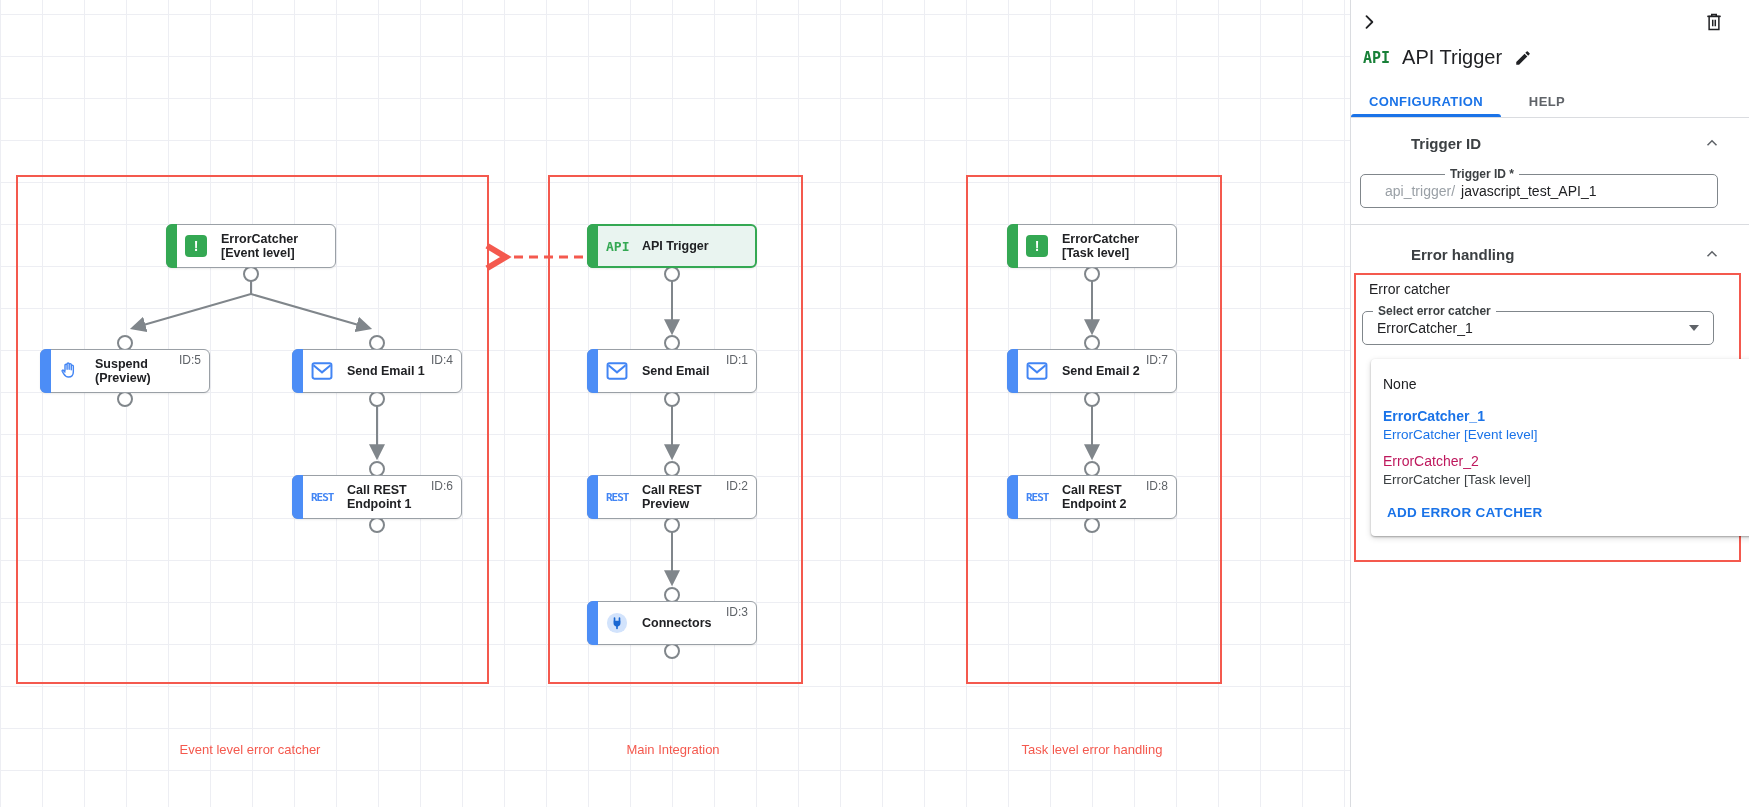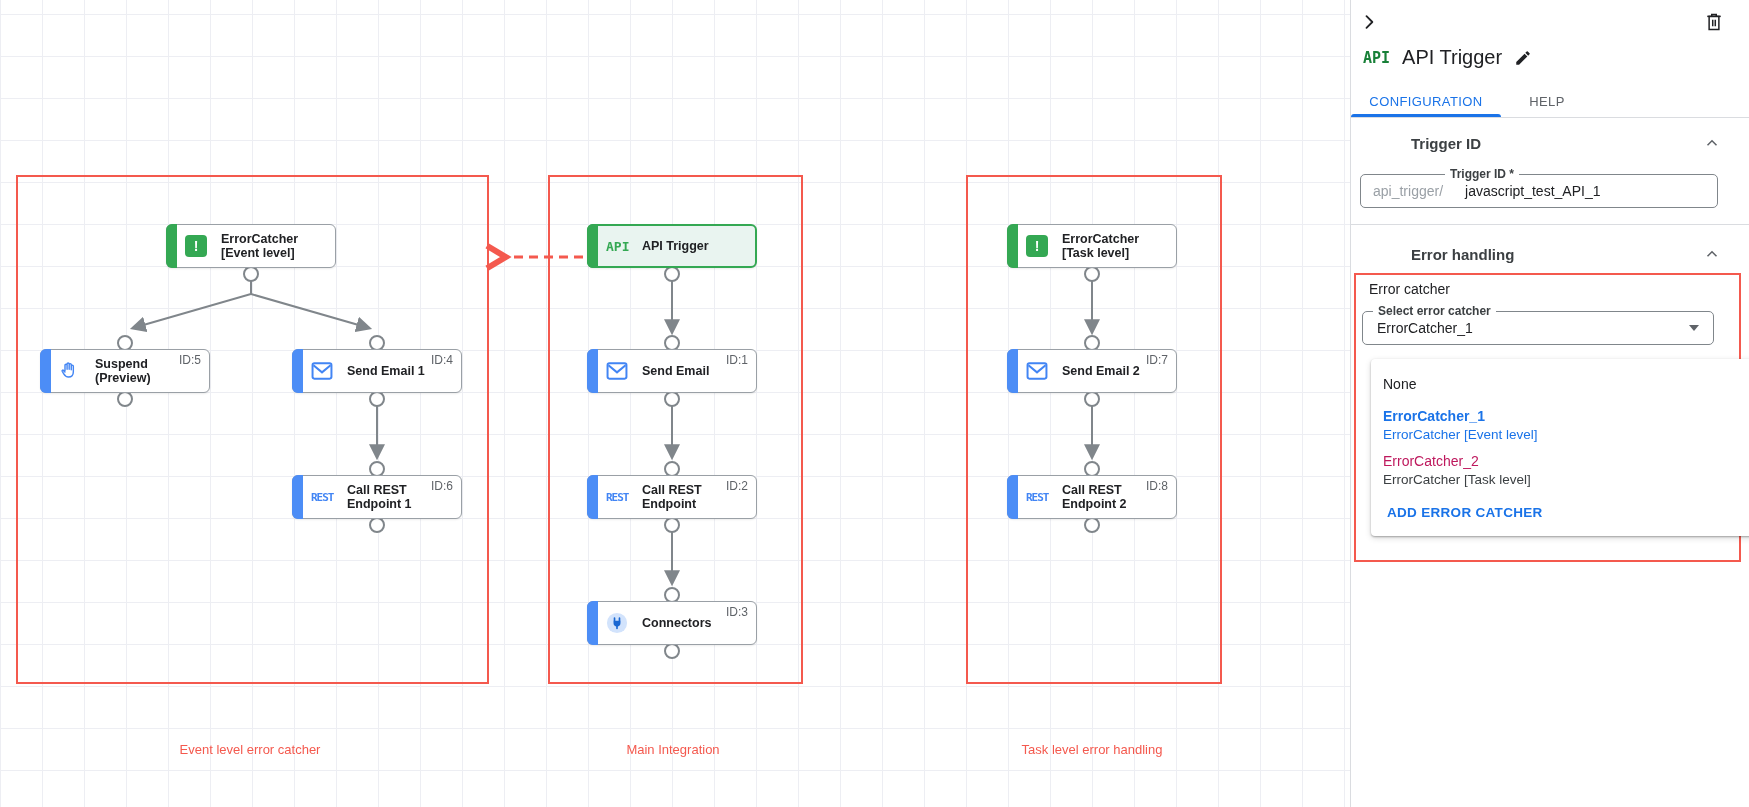--- a/index.html
+++ b/index.html
@@ -35,29 +35,29 @@
   
   .panel{width:399px;height:807px;box-sizing:border-box;background:#fff;border-left:1px solid #dadce0;
          position:relative;flex:0 0 auto;}
   .panel-icons{display:flex;justify-content:space-between;align-items:center;padding:12px 26px 0 8px;}
   .icon-btn{cursor:pointer;display:inline-flex;}
   .title-row{display:flex;align-items:center;gap:12px;margin:14px 0 0 12px;}
   .title-api{font-family:"DejaVu Sans Mono",monospace;font-weight:bold;font-size:15px;color:#188038;}
   .panel-title{font-size:20px;color:#202124;}
   .tabs{display:flex;margin-top:16px;border-bottom:1px solid #dadce0;}
   .tab{height:32px;display:flex;align-items:center;justify-content:center;font-size:13px;
-       font-weight:normal;letter-spacing:.4px;color:#5f6368;cursor:pointer;position:relative;}
+       font-weight:bold;letter-spacing:.4px;color:#5f6368;cursor:pointer;position:relative;}
   .tab.cfg{width:150px;}
   .tab.help{width:92px;}
   .tab.active{color:#1a73e8;}
   .tab.active::after{content:"";position:absolute;left:0;right:0;bottom:0;height:3px;background:#1a73e8;border-radius:3px 3px 0 0;}
   .sec-head{display:flex;justify-content:space-between;align-items:center;padding:16px 28px 0 16px;}
   .sec-title{font-size:15px;font-weight:bold;color:#3c4043;margin-left:44px;}
   .field{position:relative;margin:22px 0 0 9px;width:358px;height:34px;border:1px solid #80868b;
-         border-radius:5px;display:flex;align-items:center;padding:0 12px;box-sizing:border-box;font-size:14px;gap:16px;}
+         border-radius:5px;display:flex;align-items:center;padding:0 24px;box-sizing:border-box;font-size:14px;}
   .float-lbl{position:absolute;top:-8px;background:#fff;padding:0 5px;font-size:12px;font-weight:bold;color:#3c4043;white-space:nowrap;}
   .float-lbl.trig{left:84px;}
   .float-lbl.sel{left:10px;}
   .prefix{color:#9aa0a6;margin-right:6px;}
   .divider{border:none;border-top:1px solid #dadce0;margin:16px 0 0 0;}
   .red-area{margin:10px 8px 0 3px;border:2px solid #f4594e;height:289px;box-sizing:border-box;padding-top:6px;}
   .ec-label{font-size:14px;color:#202124;margin-left:13px;}
   .select{position:relative;margin:14px 0 1px 6px;width:352px;height:34px;border:1px solid #80868b;border-radius:5px;
           display:flex;align-items:center;padding:16px 14px;box-sizing:border-box;font-size:14px;cursor:pointer;}
   .sel-arrow{margin-left:auto;width:0;height:0;border-left:5px solid transparent;border-right:5px solid transparent;border-top:6px solid #5f6368;}
@@ -177,21 +177,21 @@
             <path d="M2.5 3.5l9.5 8 9.5-8" fill="none" stroke="#4285f4" stroke-width="2.2"></path>
           </svg>
       </span>
       <span class="lbl">Send Email</span>
       <span class="idbadge">ID:1</span>
     </div>
     <div class="node" style="left:587px;top:475px;">
       <span class="iconbox">
           <span class="rest-glyph">REST</span>
         </span>
-      <span class="lbl">Call REST Endpoint</span>
+      <span class="lbl">Call REST Preview</span>
       <span class="idbadge">ID:2</span>
     </div>
     <div class="node" style="left:587px;top:601px;">
       <span class="iconbox">
         <svg viewBox="0 0 24 24" width="22" height="22">
             <circle cx="12" cy="12" r="11" fill="#d2e3fc"></circle>
             <g stroke="#1967d2" stroke-width="1.8" fill="none" stroke-linecap="round">
               <path d="M9.3 6.5v3M14.7 6.5v3"></path>
               <path d="M8.2 9.5h7.6v2.4a3.8 3.8 0 01-7.6 0z" fill="#1967d2" stroke="none"></path>
               <path d="M12 15.5V18"></path>

